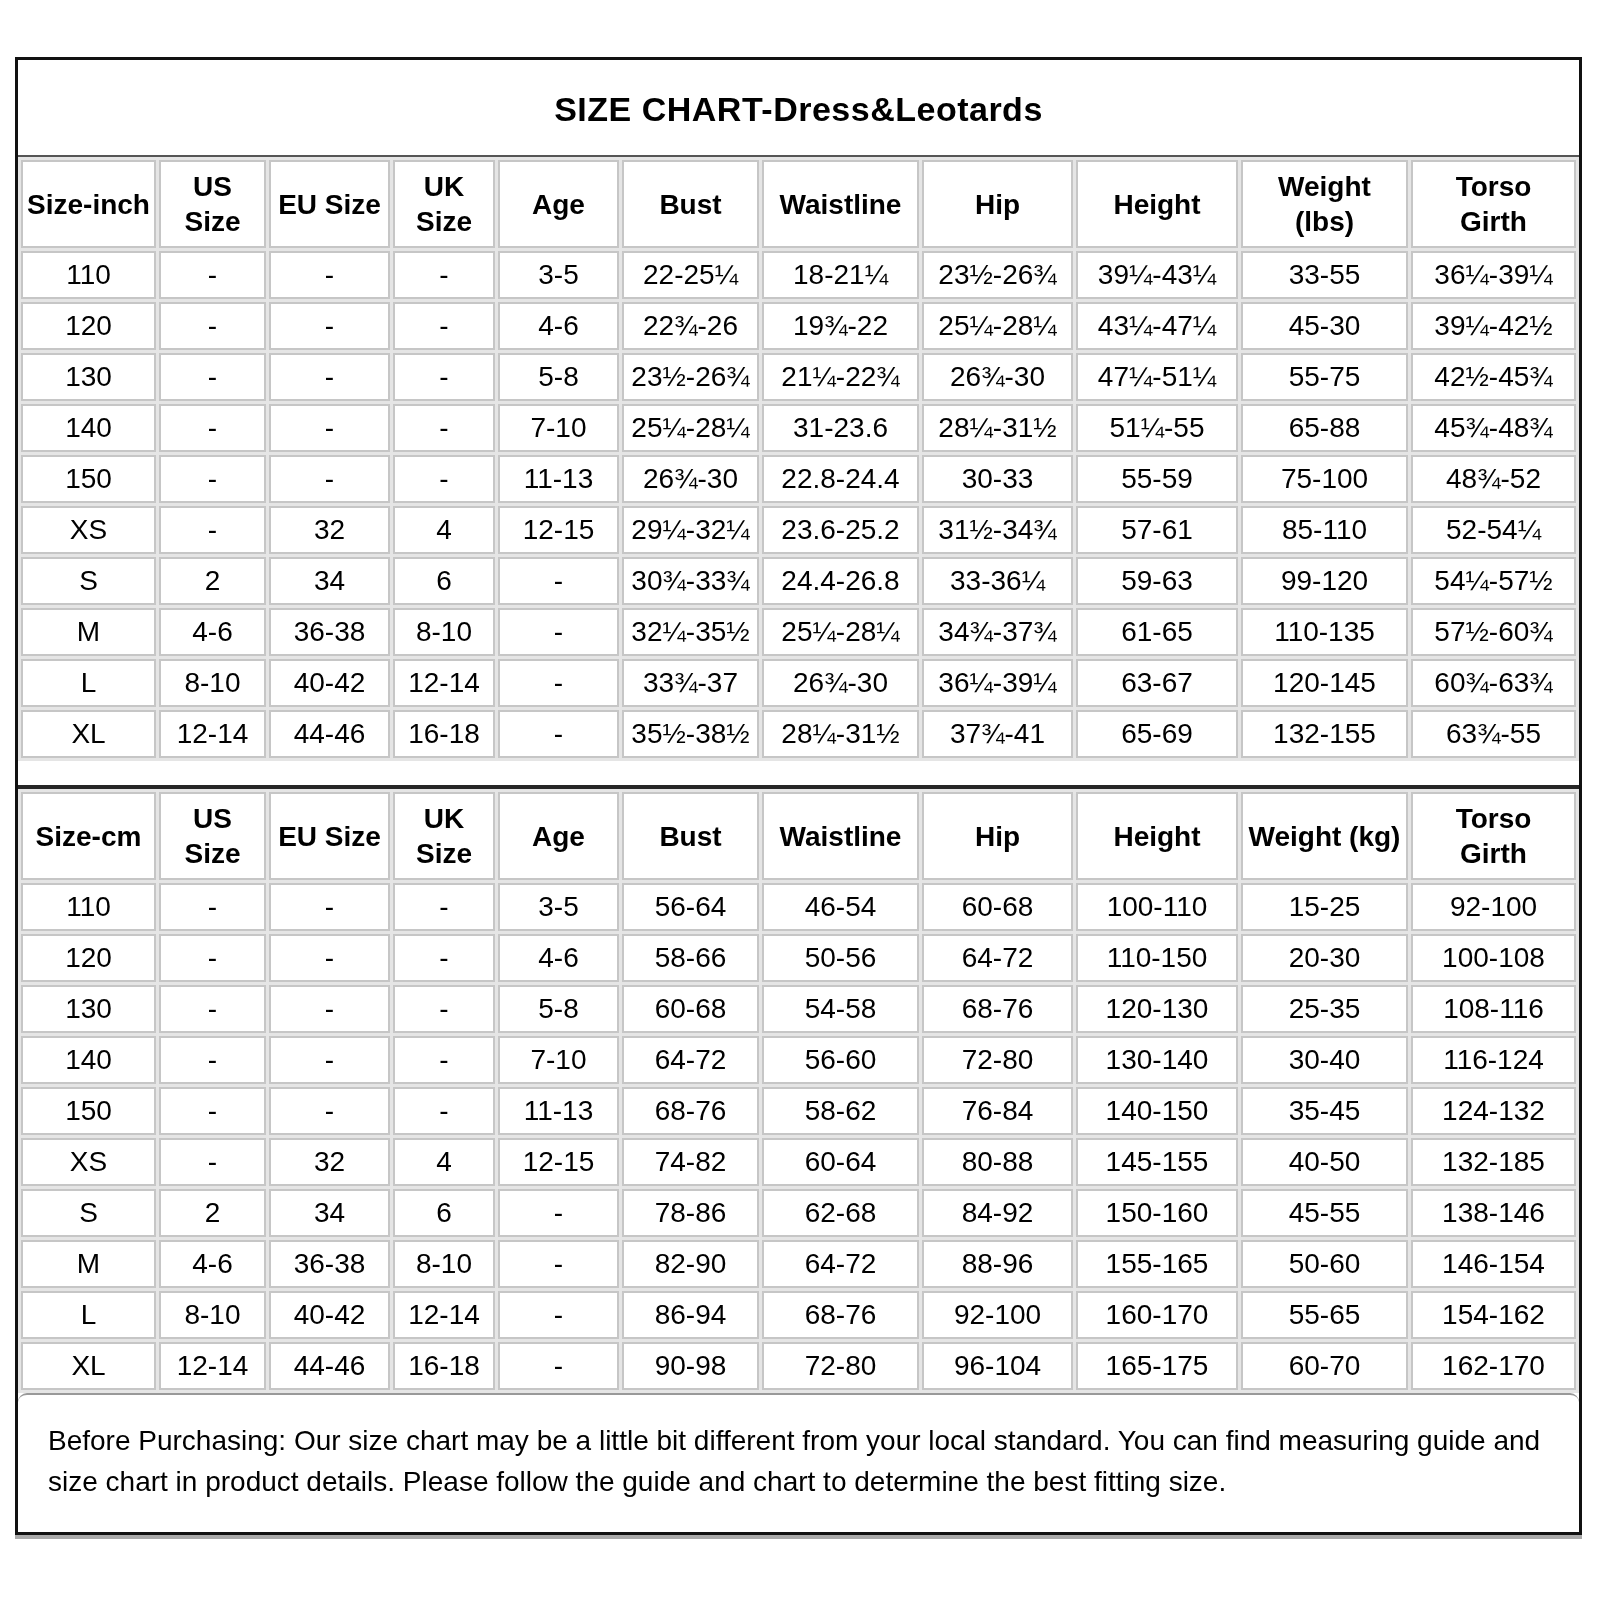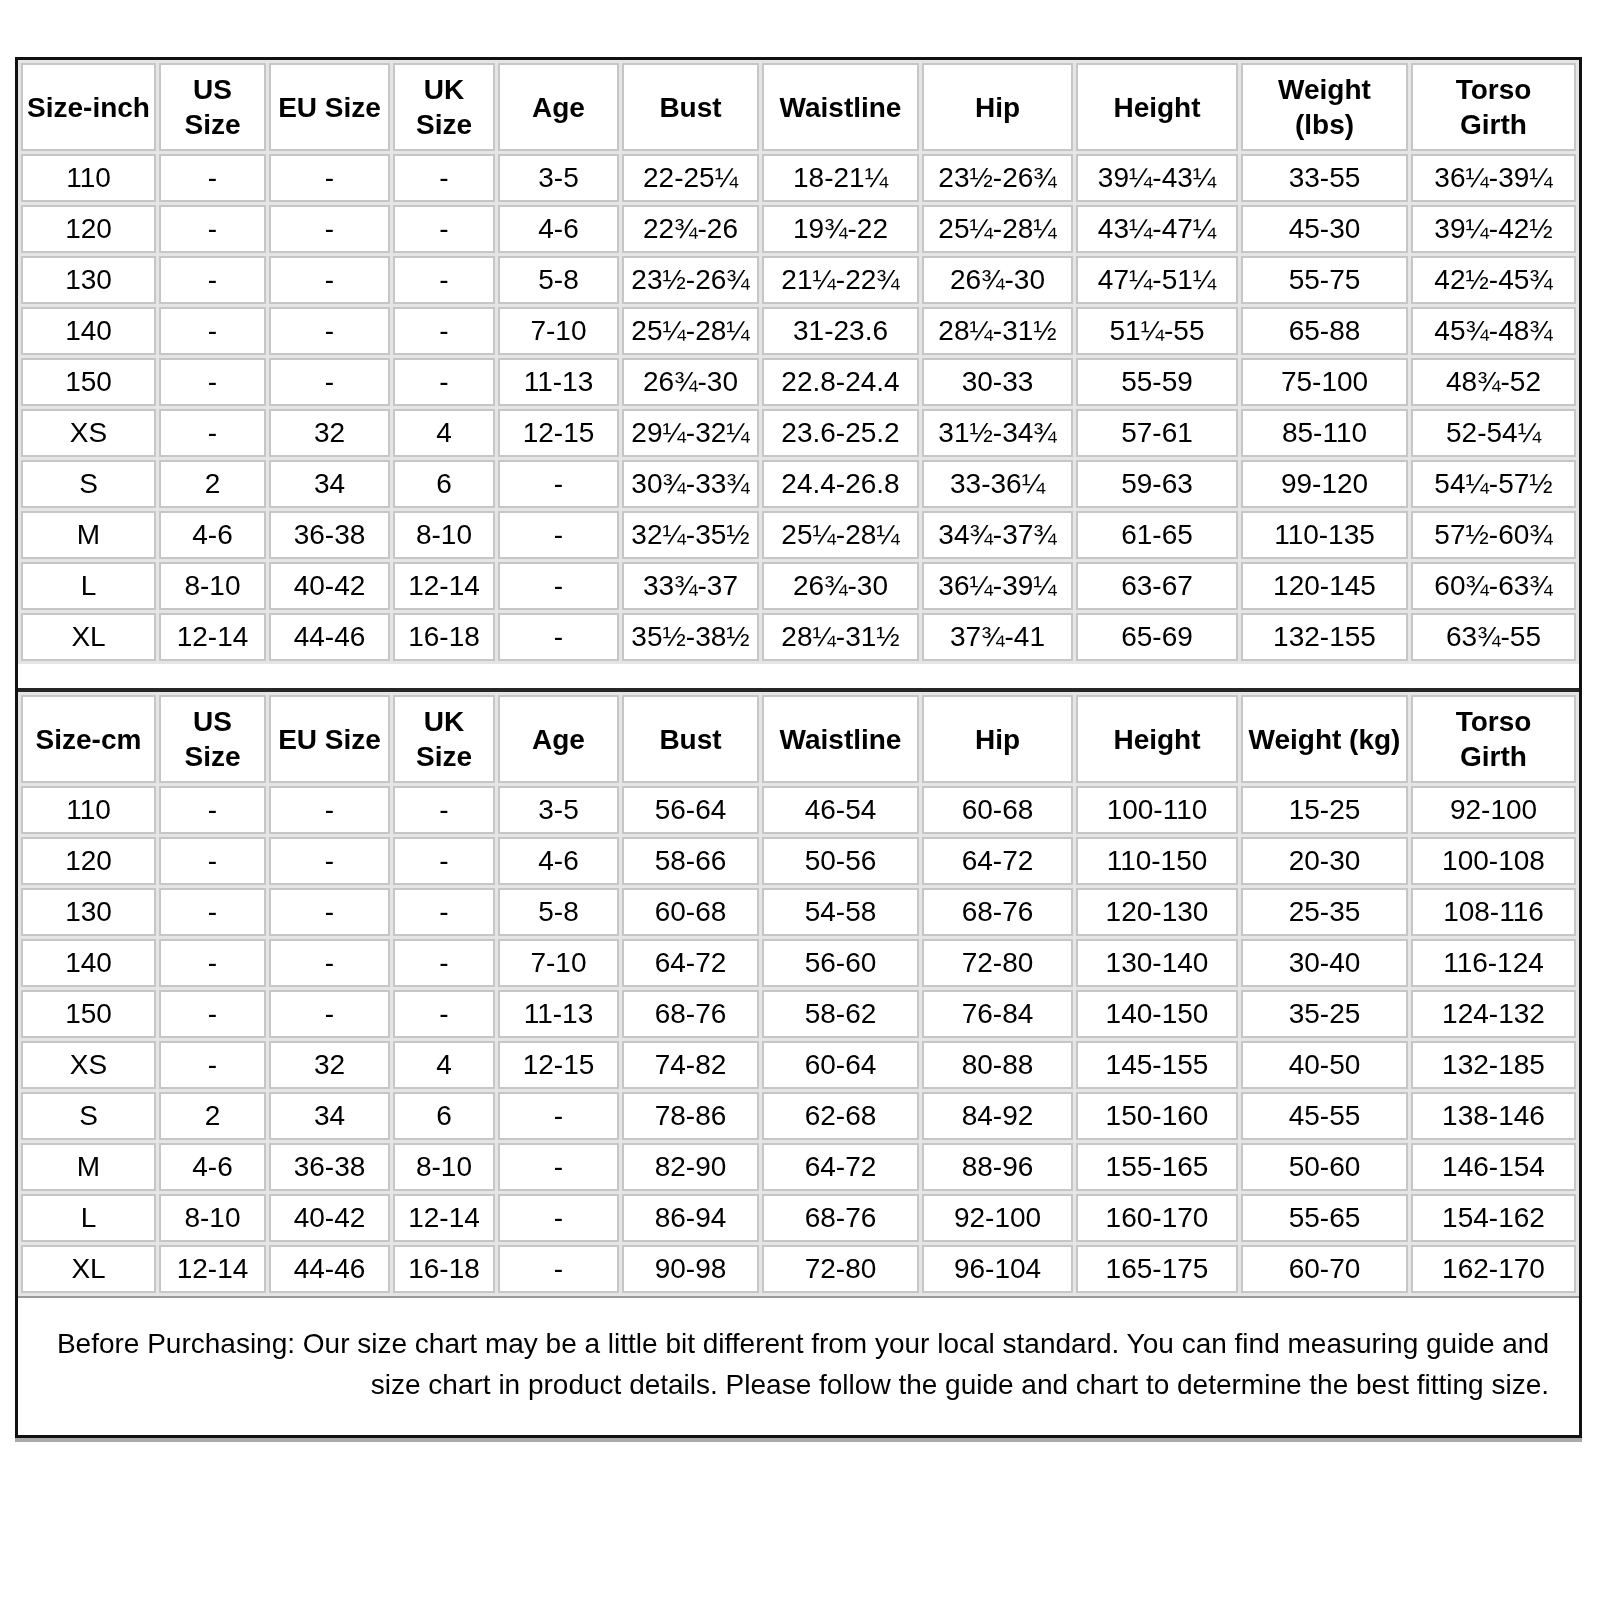--- a/index.html
+++ b/index.html
@@ -53,31 +53,35 @@
     font-weight:normal;
     height:44px;
   }
   .table-divider{
     height:24px;
     border-bottom:4px solid #262626;
   }
   .footer-block{
     border-top:2px solid #999;
     padding:26px 30px 30px 30px;
-    text-align:right;
+    text-align:left;
     font-size:28px;
     line-height:1.45;
     white-space:pre-line;
+    border-radius:9px;
   }
 </style>
 </head>
 <body>
 
 <div class="sheet">
 
+  <div class="title-block">
+    <h1>SIZE CHART-Dress&amp;Leotards</h1>
+  </div>
 
   <table class="size-table">
     <colgroup>
       <col style="width:135px">
         <col style="width:107px">
         <col style="width:121px">
         <col style="width:102px">
       <col style="width:121px">
         <col style="width:137px">
         <col style="width:157px">
@@ -329,21 +333,21 @@
         <tr>
           <td>150</td>
           <td>-</td>
           <td>-</td>
           <td>-</td>
           <td>11-13</td>
           <td>68-76</td>
           <td>58-62</td>
           <td>76-84</td>
           <td>140-150</td>
-          <td>35-25</td>
+          <td>35-45</td>
           <td>124-132</td>
         </tr>
         <tr>
           <td>XS</td>
           <td>-</td>
           <td>32</td>
           <td>4</td>
           <td>12-15</td>
           <td>74-82</td>
           <td>60-64</td>

